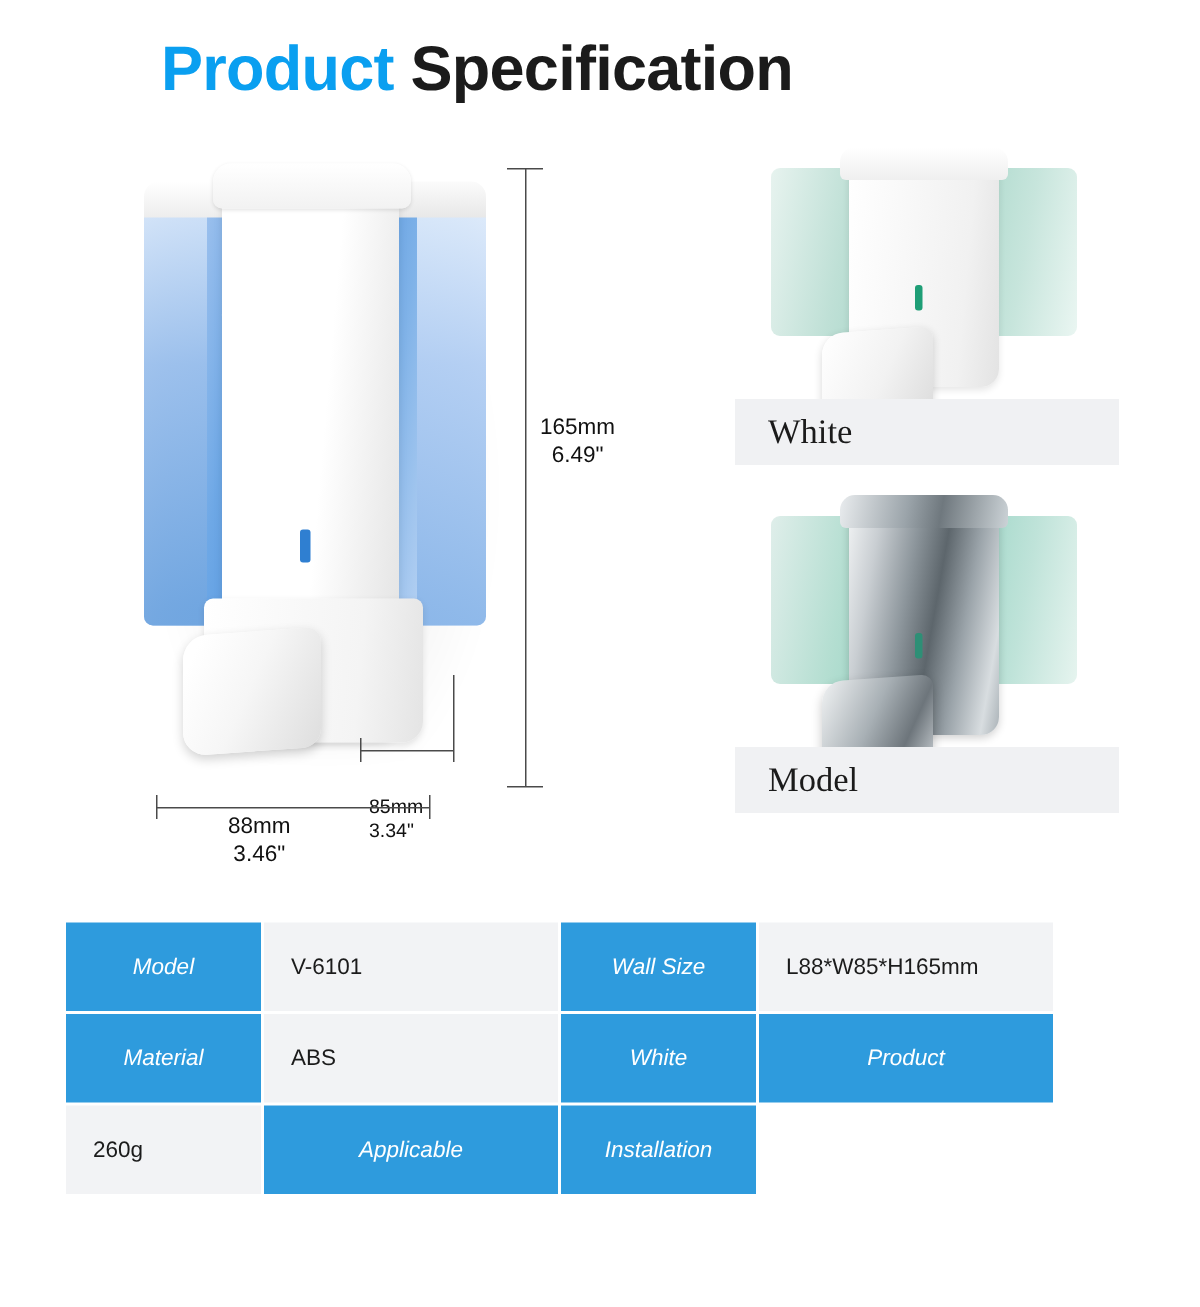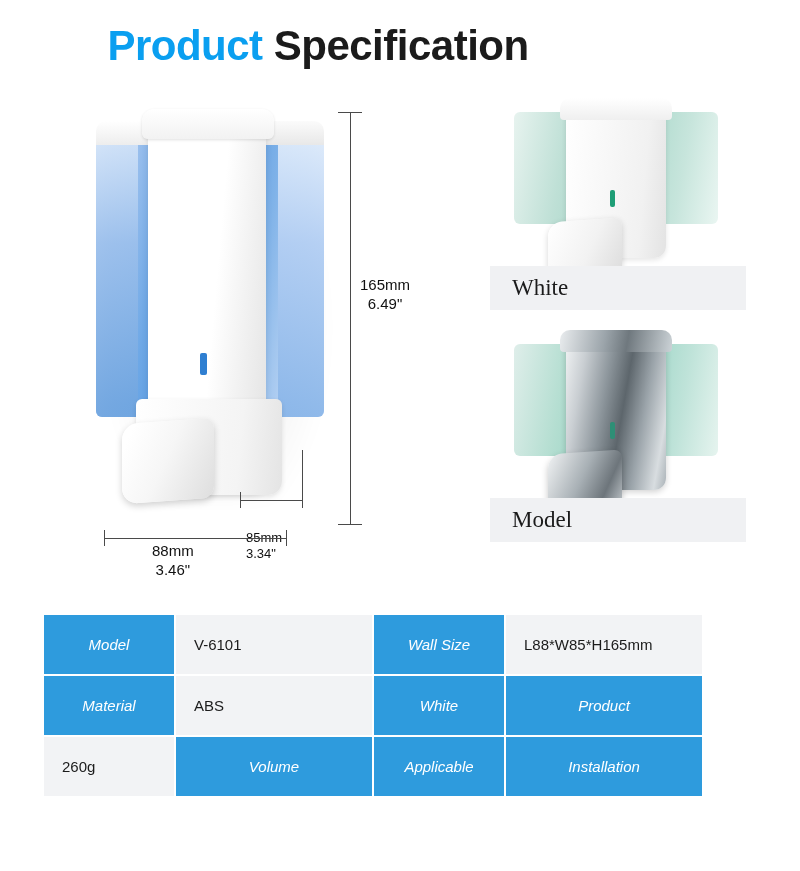--- a/index.html
+++ b/index.html
@@ -373,17 +373,16 @@
   <div class="cell val">V-6101</div>
   <div class="cell key">Wall Size</div>
   <div class="cell val">L88*W85*H165mm</div>
 
   <div class="cell key">Material</div>
   <div class="cell val">ABS</div>
   <div class="cell key">White</div>
 
   <div class="cell key">Product</div>
   <div class="cell val">260g</div>
-  <div class="cell key">Volume</div>
 
   <div class="cell key">Applicable</div>
   <div class="cell key">Installation</div>
 </div>
 
 </body></html>

